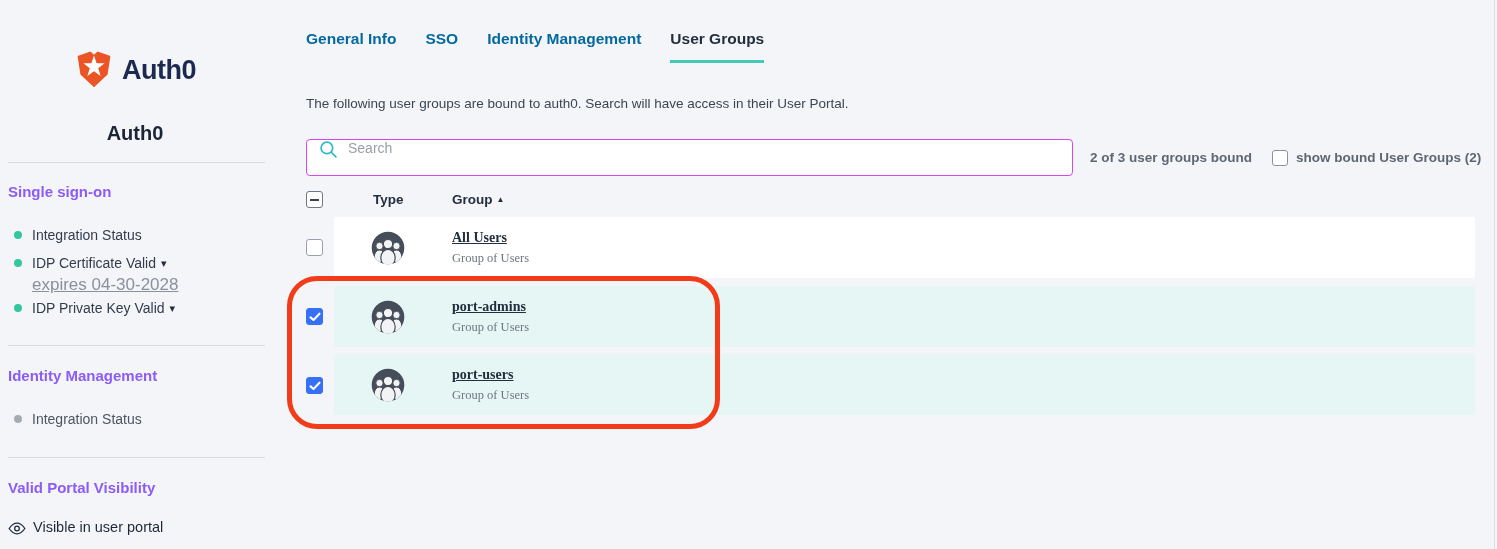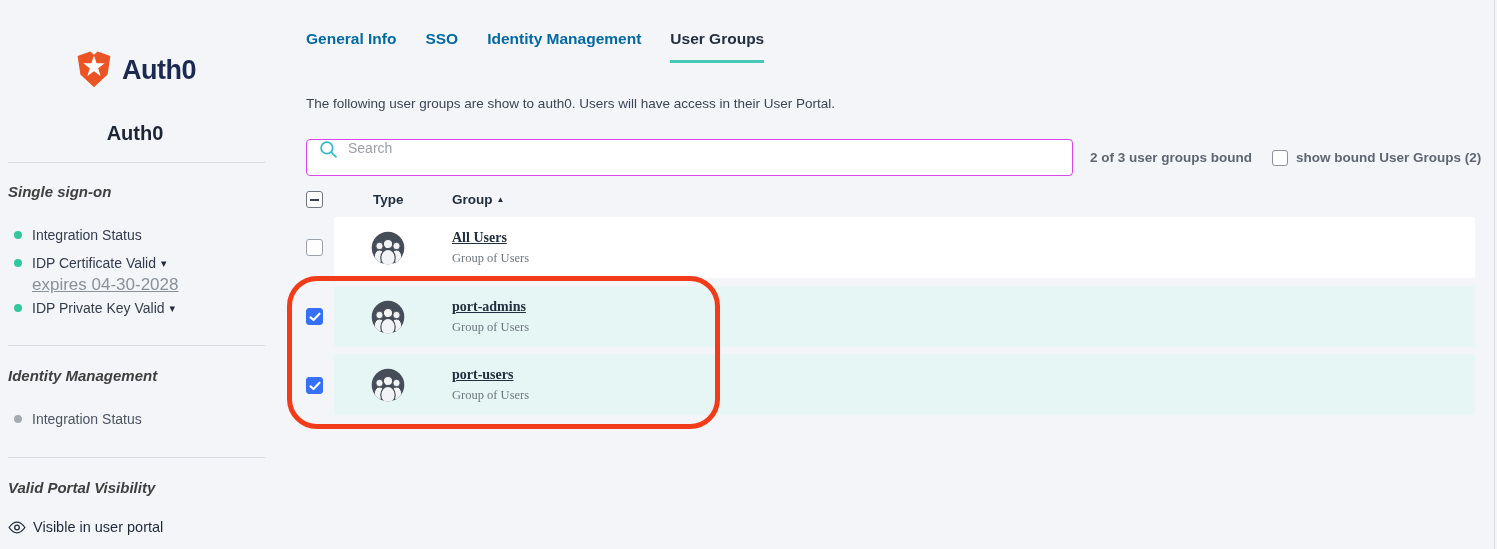--- a/index.html
+++ b/index.html
@@ -10,28 +10,28 @@
     background:#f4f5f8;
     color:#222b3c;
     overflow:hidden;
   }
   
   .sidebar { position:absolute; left:0; top:0; width:270px; height:549px;padding-left:37px; }
   .logo-row { position:absolute; top:48px; left:0; width:270px; display:flex; justify-content:center; align-items:center; gap:8px; }
   .logo-text { font-size:27px; font-weight:bold; color:#1b2a4e; letter-spacing:-0.5px; }
   .side-title { position:absolute; top:122px; left:0; width:270px; text-align:center; font-size:20px; font-weight:bold; color:#1d2535; }
   .side-divider { position:absolute; left:8px; width:257px; height:1px; background:#d9dbe0; }
-  .sec-heading { position:absolute; left:8px; font-size:15px; font-weight:bold; color:#404040;font-style:italic; }
+  .sec-heading { position:absolute; left:8px; font-size:15px; font-weight:bold; color:#8b5cf6; }
   .side-item { position:absolute; left:32px; font-size:14px; font-weight:500; color:#323c4d; white-space:nowrap; }
   .bullet { position:absolute; left:14px; width:8px; height:8px; border-radius:50%; }
   .bullet.green { background:#33c79f; }
   .bullet.gray  { background:#a6abb3; }
   .sub-note { position:absolute; left:32px; font-size:17px; color:#8a919b;text-decoration:underline; }
   .caret { font-size:11px; color:#222b3c; margin-left:5px; vertical-align:1px; }
-  .visible-row { position:absolute; left:8px; top:519px; display:flex; align-items:center; gap:7px; font-size:14.5px; font-weight:500; color:#1f2837; }
+  .visible-row { position:absolute; left:8px; top:519px; display:flex; align-items:flex-end; gap:7px; font-size:14.5px; font-weight:500; color:#1f2837; }
   
   .tabs { position:absolute; left:306px; top:30px; display:flex; gap:29px; }
   .tab { font-size:15.5px; font-weight:bold; color:#0369a1; padding-bottom:12px; border-bottom:3px solid transparent; cursor:pointer; white-space:nowrap; }
   .tab.active { color:#222f3e; border-bottom-color:#44c8b8; }
   
   .description { position:absolute; left:306px; top:96px; font-size:13.5px; color:#3c4553; }
   .searchbar { position:absolute; left:306px; top:139px; width:767px; height:37px; background:#fff; border:1px solid #d946ef; border-radius:4px; display:flex; align-items:flex-start; padding:0 12px; gap:10px; }
   .searchbar input { border:none; outline:none; flex:1; font-size:14px; font-family:"Liberation Sans",sans-serif; color:#333; background:transparent; }
   .searchbar input::placeholder { color:#9aa0a8; }
   .meta { position:absolute; left:1090px; top:139px; height:37px; display:flex; align-items:center; gap:20px; }
@@ -104,21 +104,21 @@
   </div>
 </div>
 
 <div class="tabs">
   <div class="tab">General Info</div>
   <div class="tab">SSO</div>
   <div class="tab">Identity Management</div>
   <div class="tab active">User Groups</div>
 </div>
 
-<div class="description">The following user groups are show to auth0. Users will have access in their User Portal.</div>
+<div class="description">The following user groups are bound to auth0. Search will have access in their User Portal.</div>
 
 <div class="searchbar">
   <svg width="19" height="19" viewBox="0 0 20 20">
     <circle cx="8.3" cy="8.3" r="6.1" stroke="#2fb9c7" stroke-width="1.8" fill="none"></circle>
     <line x1="12.9" y1="12.9" x2="17.8" y2="17.8" stroke="#2fb9c7" stroke-width="1.8" stroke-linecap="round"></line>
   </svg>
   <input type="text" placeholder="Search" style="">
 </div>
 
 <div class="meta">

